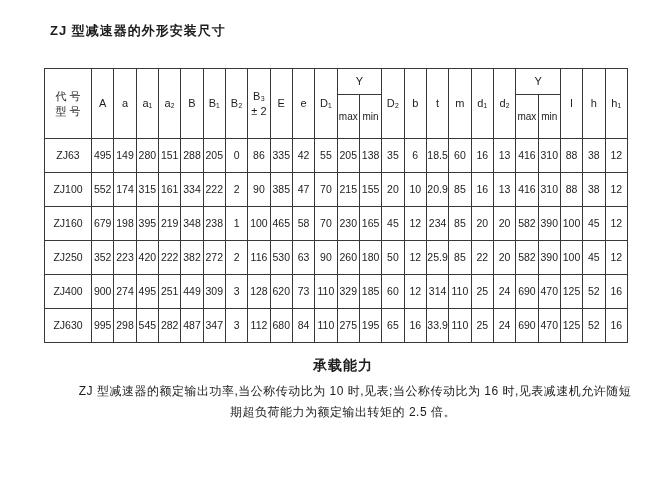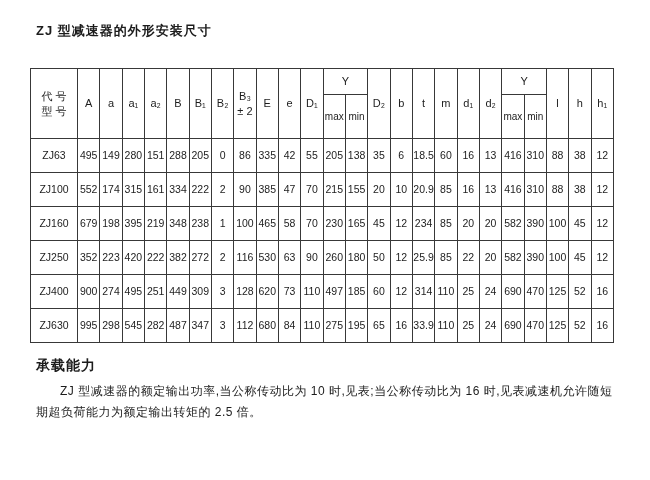--- a/index.html
+++ b/index.html
@@ -1,21 +1,21 @@
 <!DOCTYPE html>
 <html><head>
 <meta charset="utf-8">
 <style>
   html, body { margin: 0; padding: 0; background: #ffffff; }
   body {
     width: 650px; height: 480px; overflow: hidden;
     font-family: "Liberation Sans", sans-serif;
     color: #1c1c1c;
   }
-  .page { padding: 22px 20px 0 30px; }
+  .page { padding: 22px 20px 0 44px; }
   .doc-title {
     margin: 0 0 0 6px;
     font-size: 13px;
     font-weight: bold;
     letter-spacing: 1px;
   }
   table.dims {
     margin-top: 28px;
     border-collapse: collapse;
     table-layout: fixed;
@@ -34,20 +34,21 @@
   }
   table.dims thead th { font-size: 11px; }
   table.dims thead tr.toprow { height: 26px; }
   table.dims thead tr.subhead { height: 44px; }
   table.dims thead tr.subhead th { font-size: 10px; margin-top: 12px; }
   table.dims tbody tr { height: 34px; }
   col.c-model { width: 47px; }
   .section {
     margin: 14px 0 0 6px;
     width: 586px;
+    text-align: center;
   }
   .section-heading {
     font-size: 14px;
     font-weight: bold;
     margin: 0;
     letter-spacing: 1px;
   }
   .section-body {
     margin: 6px 0 0 0;
     font-size: 12px;
@@ -240,21 +241,21 @@
           <td>274</td>
           <td>495</td>
           <td>251</td>
           <td>449</td>
           <td>309</td>
           <td>3</td>
           <td>128</td>
           <td>620</td>
           <td>73</td>
           <td>110</td>
-          <td>497</td>
+          <td>329</td>
           <td>185</td>
           <td>60</td>
           <td>12</td>
           <td>314</td>
           <td>110</td>
           <td>25</td>
           <td>24</td>
           <td>690</td>
           <td>470</td>
           <td>125</td>

